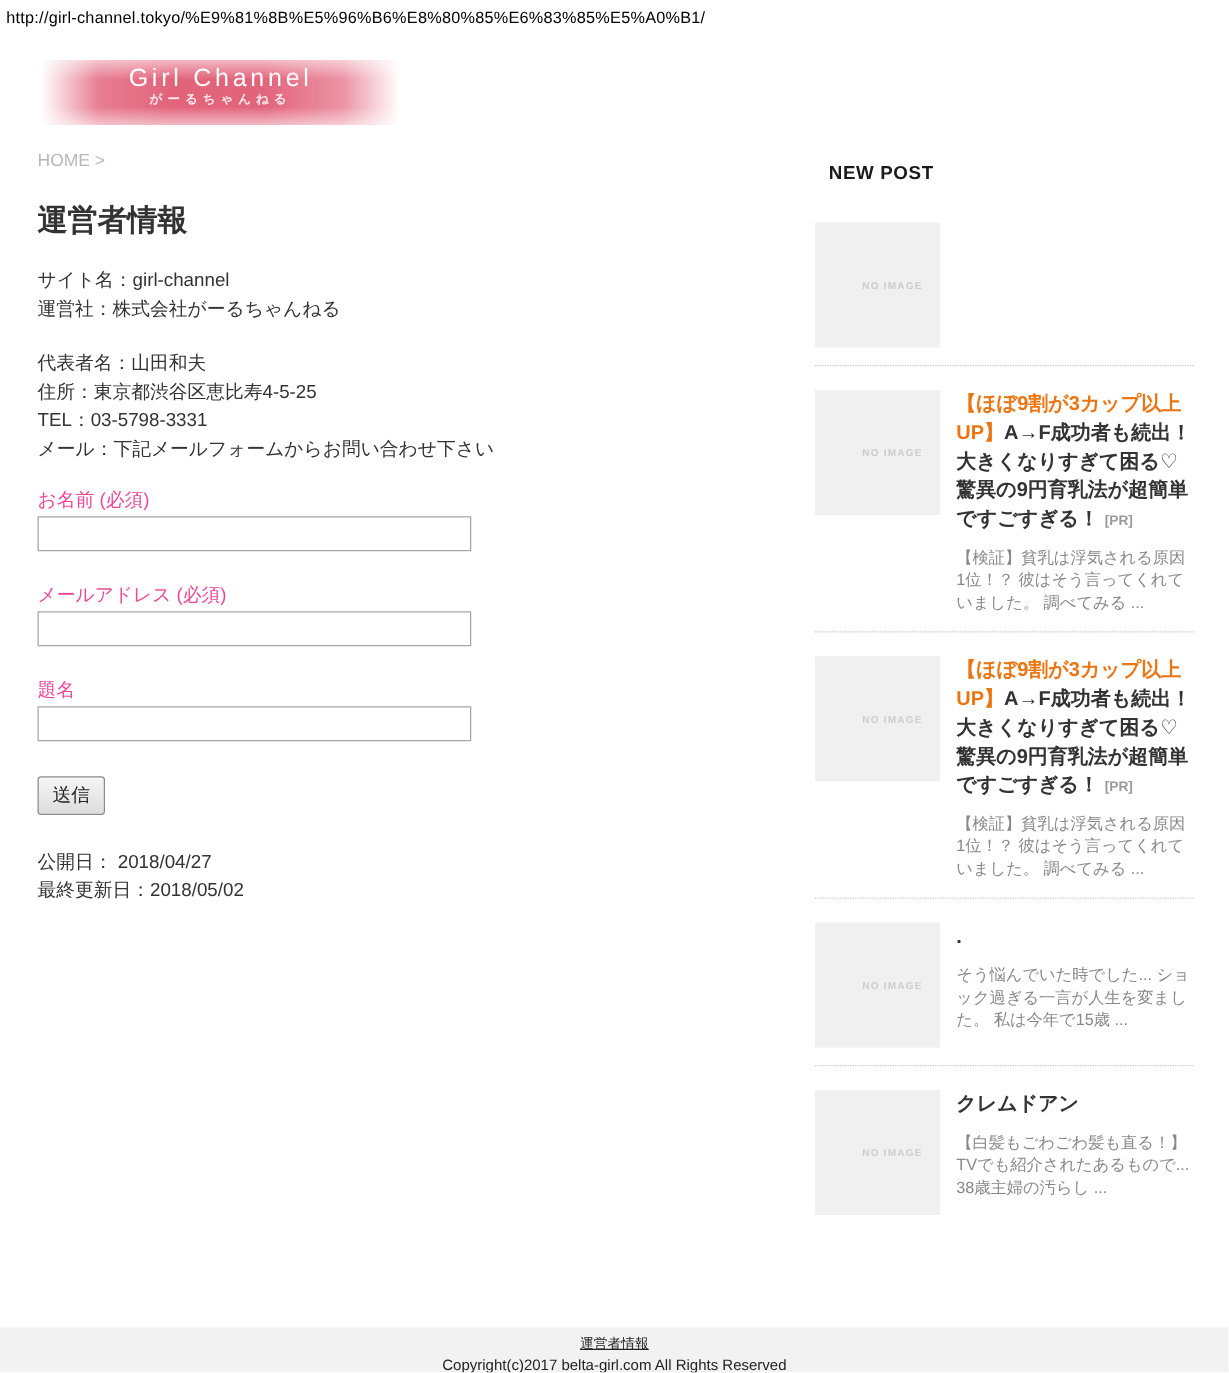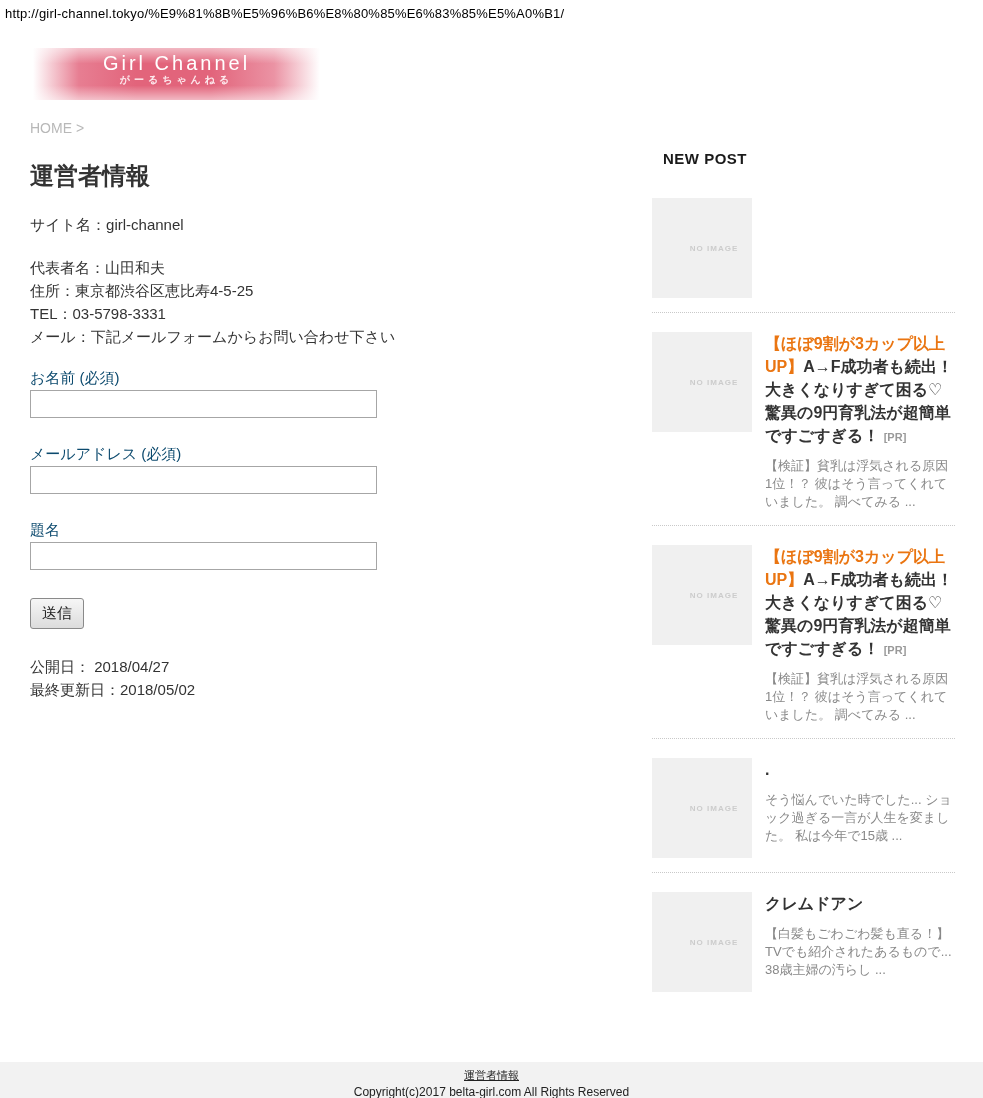--- a/index.html
+++ b/index.html
@@ -18,30 +18,30 @@
 
   .main { position:absolute; left:30px; top:120px; width:590px; }
   .breadcrumb { font-size:14px; color:#b8b8b8; }
   .breadcrumb a { color:#b8b8b8; text-decoration:none; cursor:pointer; }
   .page-title { font-size:24px; color:#333; font-weight:bold; margin-top:24px; }
   .info { font-size:15px; color:#333; line-height:23px; margin-top:21px; }
   .info.second { margin-top:20px; }
 
   .form-row { margin-top:26px; }
   .form-row.first { margin-top:20px; }
-  .form-label { display:block; font-size:15px; color:#0c4a6e; line-height:20px; }
+  .form-label { display:block; font-size:15px; color:#ec4899; line-height:20px; }
   .text-input { width:347px; height:28px; border:1px solid #a6a6a6; background:#fff; margin-top:2px;
     font-size:14px; padding:2px 6px; border-radius:0; font-family:inherit; }
   .msg-textarea { width:348px; height:242px; border:1px solid #a6a6a6; background:#fff; margin-top:2px;
     font-size:14px; padding:4px 6px; resize:both; font-family:inherit; }
   .submit-btn { display:inline-block; margin-top:28px; font-size:15px; color:#222; padding:5px 11px;
     background:linear-gradient(#f6f6f6,#dcdcdc); border:1px solid #8a8a8a; border-radius:3px; cursor:pointer; font-family:inherit; }
   .dates { margin-top:26px; font-size:15px; color:#333; line-height:23px; }
 
-  .sidebar { position:absolute; left:652px; top:130px; width:303px;margin-top:20px; }
+  .sidebar { position:absolute; left:652px; top:130px; width:303px; }
   .sidebar-heading { font-size:15px; font-weight:bold; color:#1a1a1a; letter-spacing:0.5px; margin:0 0 12px 11px; }
   .post { display:flex; padding:19px 0 14px; border-bottom:1px dotted #c9c9c9; }
   .post.last { border-bottom:none; }
   .thumb { flex:0 0 100px; width:100px; height:100px; background:#f0f0f0; display:flex; align-items:center; justify-content:center; cursor:pointer; }
   .thumb span { font-size:8px; font-weight:bold; letter-spacing:1px; color:#ccc;padding-left:24px; }
   .ptext { margin-left:13px; width:190px; }
   .ptitle { display:block; font-size:16px; font-weight:bold; line-height:23px; color:#333; text-decoration:none; cursor:pointer; }
   .ptitle .hl { color:#ea7511; }
   .ptitle .pr { color:#999; font-size:11px; }
   .pexcerpt { font-size:13px; color:#888; line-height:18px; margin-top:8px; }
@@ -65,20 +65,21 @@
   <div class="main">
     <div class="breadcrumb">
       <a>HOME</a>
       <span>&gt;</span>
     </div>
 
     <h1 class="page-title">運営者情報</h1>
 
     <div class="info">
       <div>サイト名：girl-channel</div>
+      <div>運営社：株式会社がーるちゃんねる</div>
     </div>
 
     <div class="info second">
       <div>代表者名：山田和夫</div>
       <div>住所：東京都渋谷区恵比寿4-5-25</div>
       <div>TEL：03-5798-3331</div>
       <div>メール：下記メールフォームからお問い合わせ下さい</div>
     </div>
 
     <form>

